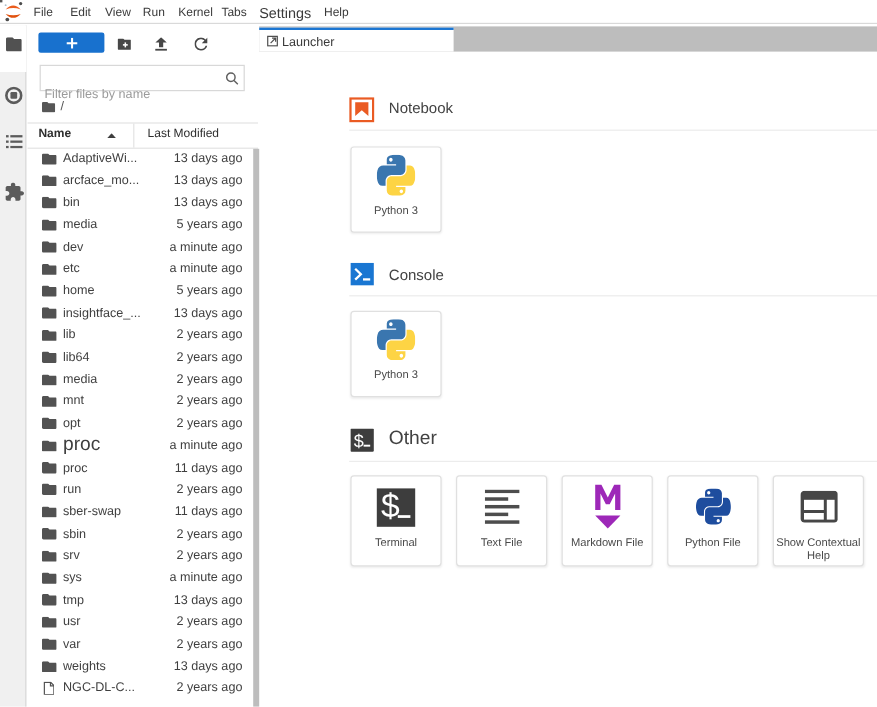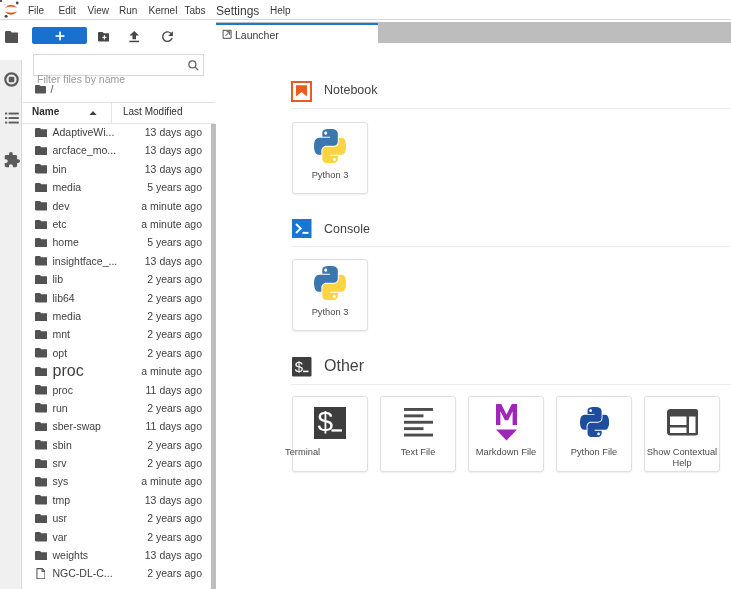--- a/index.html
+++ b/index.html
@@ -246,21 +246,21 @@
 <div class="a" style="left:292px;top:396px;width:76px;height:76px;background:#fff;border:1px solid #e0e0e0;border-radius:3px;box-shadow:0 1px 2px rgba(0,0,0,0.07)"></div>
 <div class="a" style="left:380px;top:396px;width:76px;height:76px;background:#fff;border:1px solid #e0e0e0;border-radius:3px;box-shadow:0 1px 2px rgba(0,0,0,0.07)"></div>
 <div class="a" style="left:468px;top:396px;width:76px;height:76px;background:#fff;border:1px solid #e0e0e0;border-radius:3px;box-shadow:0 1px 2px rgba(0,0,0,0.07)"></div>
 <div class="a" style="left:556px;top:396px;width:76px;height:76px;background:#fff;border:1px solid #e0e0e0;border-radius:3px;box-shadow:0 1px 2px rgba(0,0,0,0.07)"></div>
 <div class="a" style="left:644px;top:396px;width:76px;height:76px;background:#fff;border:1px solid #e0e0e0;border-radius:3px;box-shadow:0 1px 2px rgba(0,0,0,0.07)"></div>
 <div class="a" style="left:314px;top:407px;width:32px;height:32px;background:#3d3d3d"></div>
 <svg class="a" style="left:314px;top:407px" width="32" height="32" viewBox="0 0 32 32">
     <text x="3.6" y="24.2" font-family="Liberation Sans" font-size="28" fill="#fff">$</text>
     <rect x="17.5" y="22.3" width="10.5" height="2.3" fill="#fff"></rect>
   </svg>
-<div class="a" style="left:285px;top:446.5px;width:90px;font-size:9.3px;color:#4a4a4a;line-height:11px">Terminal</div>
+<div class="a" style="left:285px;top:446.5px;width:90px;text-align:center;font-size:9.3px;color:#4a4a4a;line-height:11px">Terminal</div>
 <svg class="a" style="left:404px;top:408px" width="29" height="29" viewBox="0 0 29 29">
     <rect x="0" y="0" width="29" height="2.9" fill="#4d4d4d"></rect>
     <rect x="0" y="6.4" width="19.5" height="2.9" fill="#4d4d4d"></rect>
     <rect x="0" y="12.8" width="29" height="2.9" fill="#4d4d4d"></rect>
     <rect x="0" y="19.2" width="19.5" height="2.9" fill="#4d4d4d"></rect>
     <rect x="0" y="25.6" width="29" height="2.9" fill="#4d4d4d"></rect>
   </svg>
 <div class="a" style="left:373px;top:446.5px;width:90px;text-align:center;font-size:9.3px;color:#4a4a4a;line-height:11px">Text File</div>
 <svg class="a" style="left:493px;top:402px" width="28" height="40" viewBox="0 0 28 40">
     <path d="M3 23 V2 H8.2 L13.5 12.6 L18.8 2 H24 V23 H19.6 V9.3 L15.1 18.2 H11.9 L7.4 9.3 V23 Z" fill="#9d28b8"></path>

